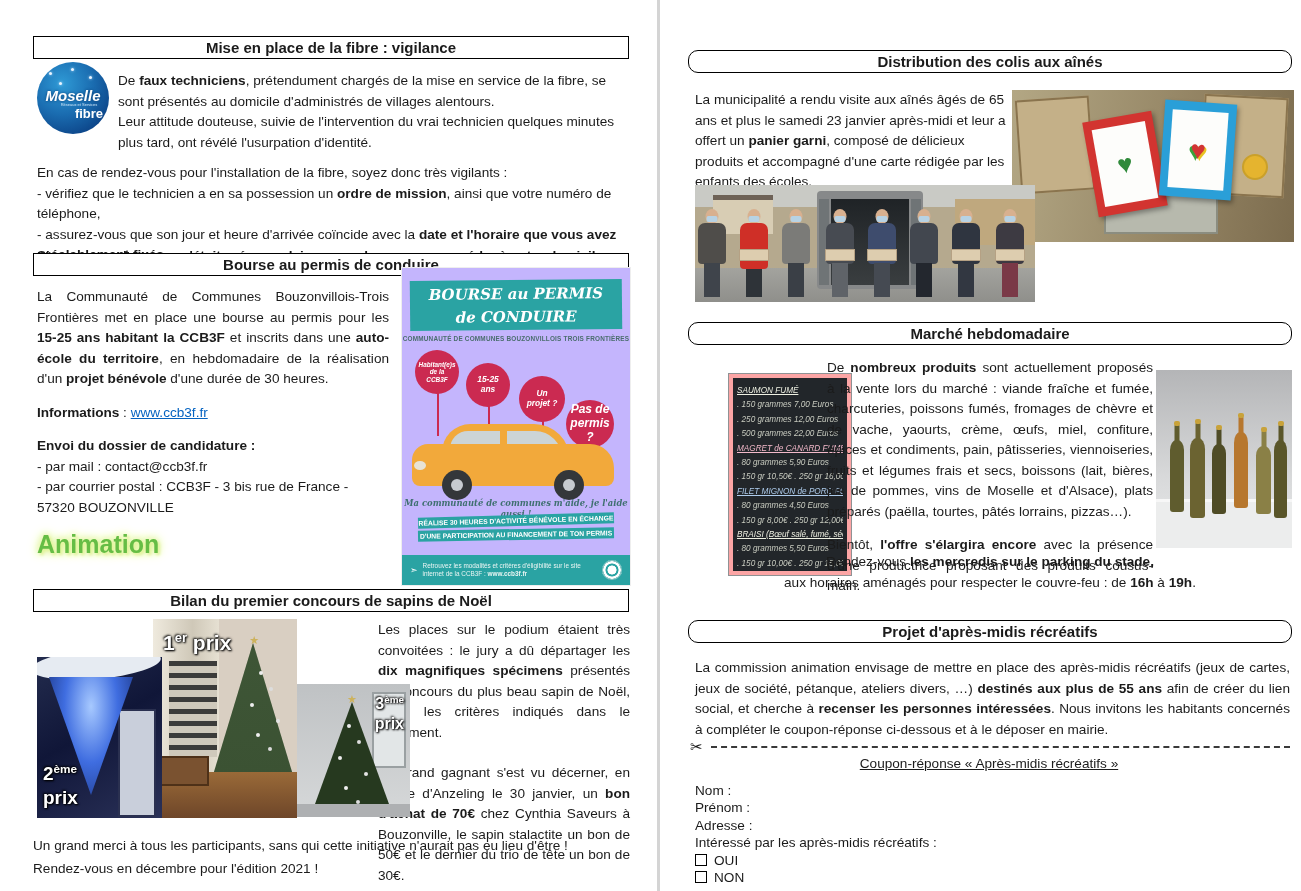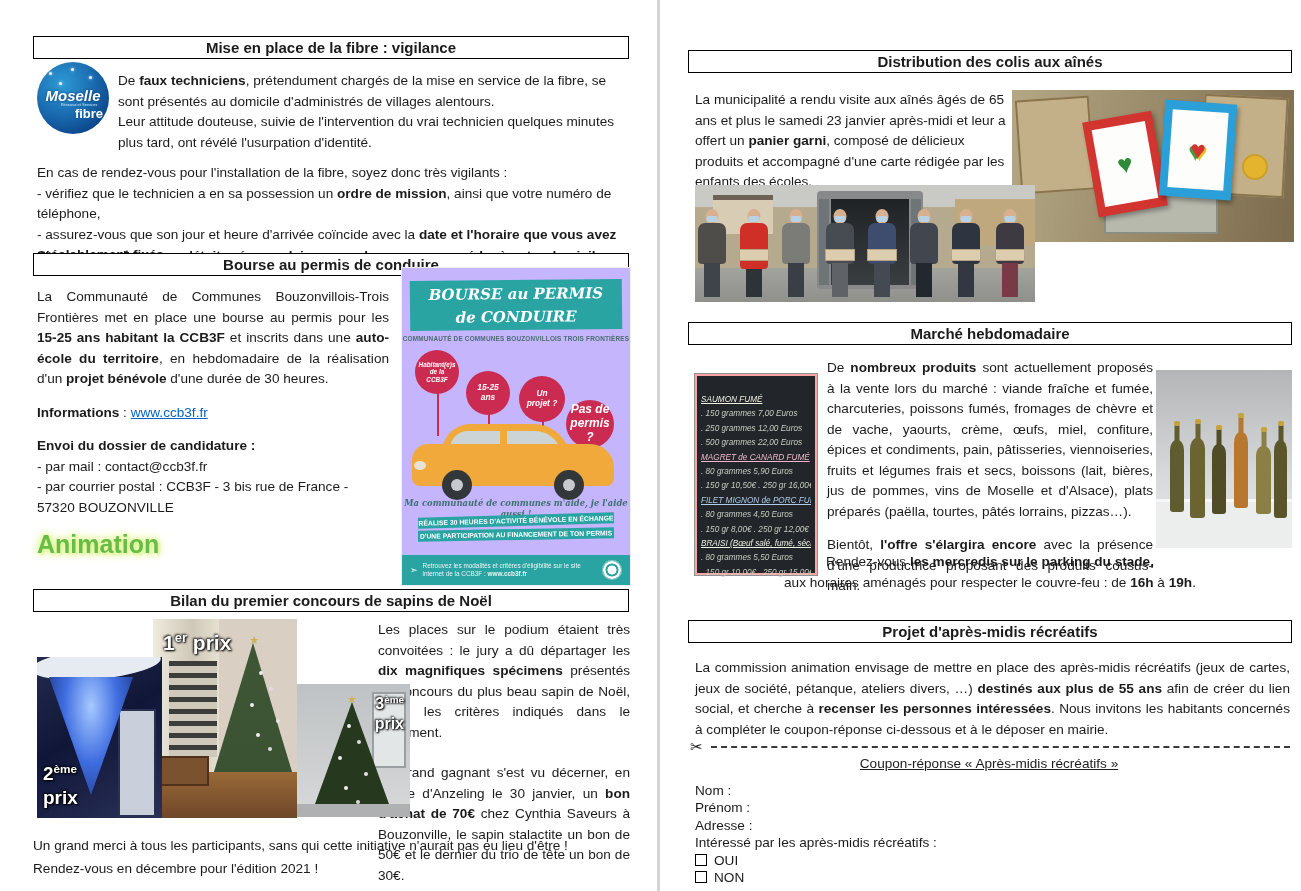--- a/index.html
+++ b/index.html
@@ -2,21 +2,21 @@
 <html><head>
 <meta charset="utf-8">
 <style>
   html,body{margin:0;padding:0;background:#fff;}
   #page{position:relative;width:1301px;height:891px;background:#ffffff;overflow:hidden;
         font-family:"Liberation Sans",sans-serif;color:#1b1b1b;font-size:13.6px;line-height:20.5px;}
   .abs{position:absolute;}
   .sec-hdr{position:absolute;border:1.5px solid #000;background:#fff;text-align:center;
            font-weight:700;font-size:15px;line-height:21px;height:21px;}
   .hdrL{left:33px;width:594px;}
-  .hdrR{left:688px;width:602px;}
+  .hdrR{left:688px;width:602px;border-radius:10px;}
   .pre{white-space:pre-line;}
   .just{text-align:justify;}
   .link{color:#0563c1;text-decoration:underline;cursor:pointer;}
   b{font-weight:700;}
   sup{font-size:62%;}
   .divider{position:absolute;left:657px;top:0;width:3px;height:891px;background:#d4d4d4;}
 
   
   #fibre-logo{left:37px;top:62px;width:72px;height:72px;border-radius:50%;
     background:radial-gradient(circle at 35% 30%,#2f9ad6 0%,#1a6cb0 45%,#0c4488 80%,#083468 100%);
@@ -109,22 +109,22 @@
   #van .doorl{position:absolute;left:2px;top:8px;width:10px;height:86px;background:#6f7476;}
   #van .doorr{position:absolute;right:2px;top:8px;width:10px;height:86px;background:#6f7476;}
   .person{position:absolute;bottom:5px;width:34px;height:88px;}
   .ph{position:absolute;top:0;left:50%;transform:translateX(-50%);width:13px;height:15px;border-radius:50%;background:#d8b08f;}
   .pm{position:absolute;top:7px;left:50%;transform:translateX(-50%);width:11px;height:6px;border-radius:2px;background:#b7d2e4;}
   .pb{position:absolute;top:14px;left:3px;right:3px;height:41px;border-radius:7px 7px 4px 4px;background:var(--j,#444);}
   .pl{position:absolute;top:54px;left:9px;right:9px;bottom:0;background:var(--p,#333);}
   .pbox{position:absolute;top:40px;left:2px;right:2px;height:10px;background:#ddcdaf;border:1px solid #b5a184;}
 
   
-  #chalkboard{left:695px;top:374px;width:122px;height:201px;background:#22262a;
-     border:2px solid #fca5a5;box-shadow:0 0 0 1px #8f9294;padding:17px 4px;box-sizing:border-box;}
+  #chalkboard{left:729px;top:374px;width:122px;height:201px;background:#22262a;
+     border:4px solid #fca5a5;box-shadow:0 0 0 1px #8f9294;padding:6px 4px;box-sizing:border-box;}
   #chalkboard .bl{font-size:8.2px;line-height:14.4px;font-style:italic;white-space:nowrap;overflow:hidden;}
   #wine-photo{left:1156px;top:370px;width:136px;height:178px;background:linear-gradient(180deg,#b4b5b7,#d8d9da 60%,#e9eaeb);}
   #wine-photo .table{position:absolute;bottom:0;left:0;width:100%;height:46px;background:#eceded;border-top:3px solid #f7f7f7;}
   .bottle{position:absolute;border-radius:45% 45% 3px 3px/14% 14% 3px 3px;}
   .bottle:before{content:"";position:absolute;top:-16px;left:50%;transform:translateX(-50%);
      width:5px;height:17px;background:inherit;border-radius:2px 2px 0 0;}
   .bottle:after{content:"";position:absolute;top:-19px;left:50%;transform:translateX(-50%);
      width:6px;height:5px;background:#c8a23a;border-radius:2px;}
 
   
@@ -179,21 +179,21 @@
 de CONDUIRE</div>
     </div>
     <div class="sub">COMMUNAUTÉ DE COMMUNES BOUZONVILLOIS TROIS FRONTIÈRES</div>
     <div class="stem" style="left:35px;top:124px;height:44px;"></div>
     <div class="stem" style="left:86px;top:138px;height:42px;"></div>
     <div class="stem" style="left:140px;top:152px;height:32px;"></div>
     <div class="stem" style="left:188px;top:167px;height:44px;"></div>
     <div class="bubble pre" style="left:13px;top:82px;width:44px;height:44px;font-size:6.4px;">Habitant(e)s
 de la
 CCB3F</div>
-    <div class="bubble pre" style="left:64px;top:103px;width:44px;height:44px;font-size:8.4px;">15-25
+    <div class="bubble pre" style="left:64px;top:95px;width:44px;height:44px;font-size:8.4px;">15-25
 ans</div>
     <div class="bubble pre" style="left:117px;top:108px;width:46px;height:46px;font-size:8.4px;">Un
 projet ?</div>
     <div class="bubble pre" style="left:164px;top:132px;width:48px;height:48px;font-size:12px;">Pas de
 permis ?</div>
     <div id="car">
       <div class="roof"></div>
       <div class="glass"></div>
       <div class="pillar"></div>
       <div class="body"></div>

